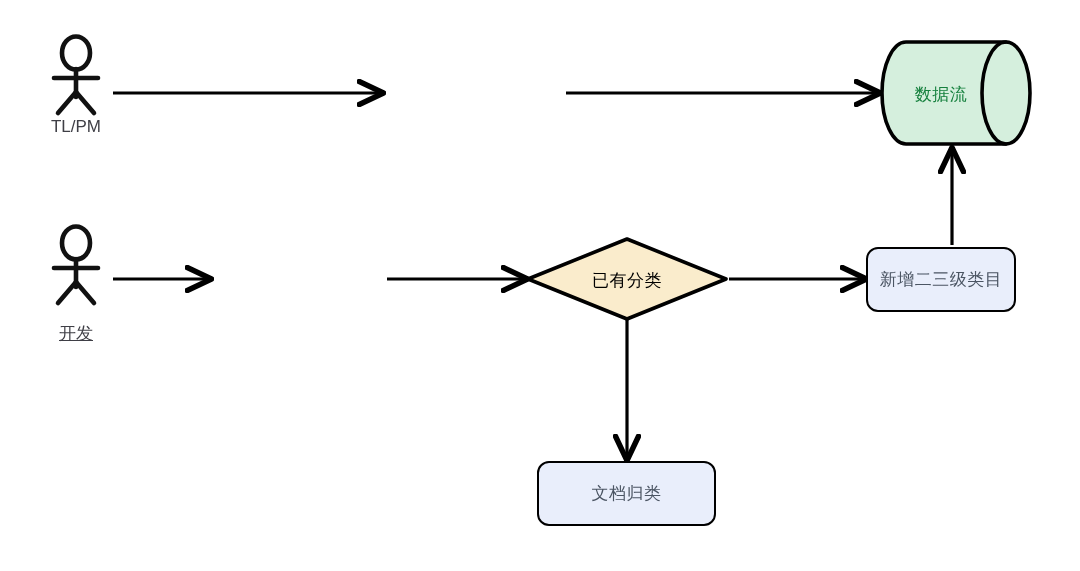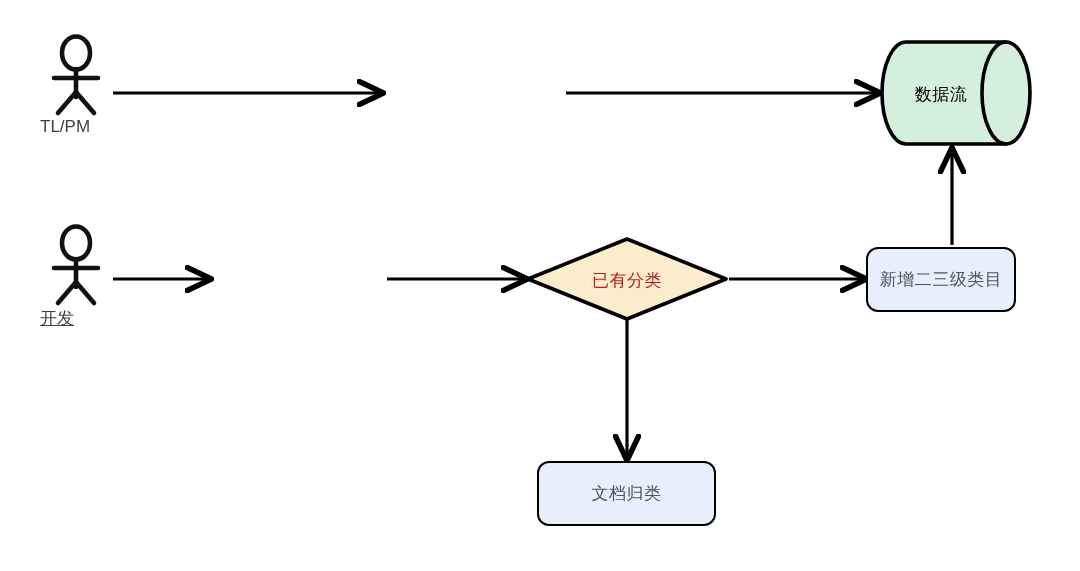--- a/index.html
+++ b/index.html
@@ -30,42 +30,42 @@
   }
   .proc-box {
     border: 2.5px solid #000000;
     border-radius: 12px;
     background: #e9eefb;
   }
   .actor-label {
     position: absolute;
     color: #3f3f46;
     font-size: 17px;
-    text-align: left;
+    text-align: center;
     white-space: nowrap;
   }
   .svg-layer {
     position: absolute;
     left: 0;
     top: 0;
     width: 1080px;
     height: 571px;
     pointer-events: none;
   }
   .diamond-text {
     position: absolute;
-    color: #b91c1c;
+    color: #000000;
     font-size: 17px;
     letter-spacing: 0.5px;
     white-space: nowrap;
     text-align: center;
   }
   .cyl-text {
     position: absolute;
-    color: #000000;
+    color: #15803d;
     font-size: 17px;
     letter-spacing: 0.5px;
     white-space: nowrap;
   }
 </style>
 </head>
 <body>
 
 <div id="canvas">
 
@@ -112,21 +112,21 @@
 
     <line x1="729" y1="279" x2="864" y2="279" stroke="#000000" stroke-width="3.2" marker-end="url(#arrowhead)"></line>
 
     <line x1="627" y1="320" x2="627" y2="458" stroke="#000000" stroke-width="3.2" marker-end="url(#arrowhead)"></line>
 
     <line x1="952" y1="245" x2="952" y2="150" stroke="#000000" stroke-width="3.2" marker-end="url(#arrowhead)"></line>
   </svg>
 
   <div class="actor-label" style="left:40px; top:117px; width:72px;">TL/PM</div>
 
-  <div class="actor-label" style="left:40px; top:307px; width:72px;text-decoration:underline;">开发</div>
+  <div class="actor-label" style="left:40px; top:322px; width:72px;text-decoration:underline;">开发</div>
 
 
   <div class="cyl-text" style="left:896px; top:83px; width:90px; text-align:center;">数据流</div>
 
 
   <div class="diamond-text" style="left:567px; top:269px; width:120px;">已有分类</div>
 
   <div class="node proc-box" style="left:537px; top:461px; width:179px; height:65px;">
     <span>文档归类</span>
   </div>

